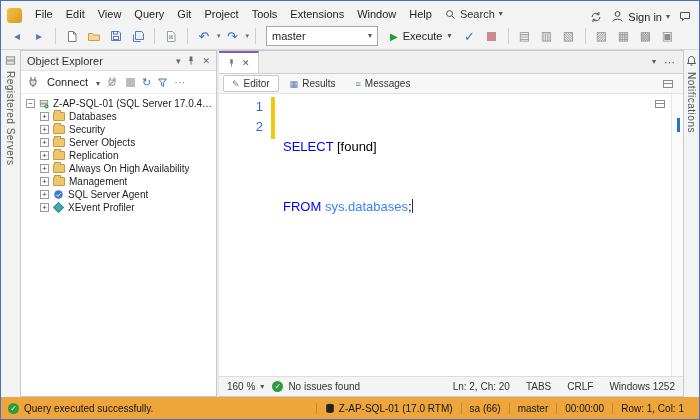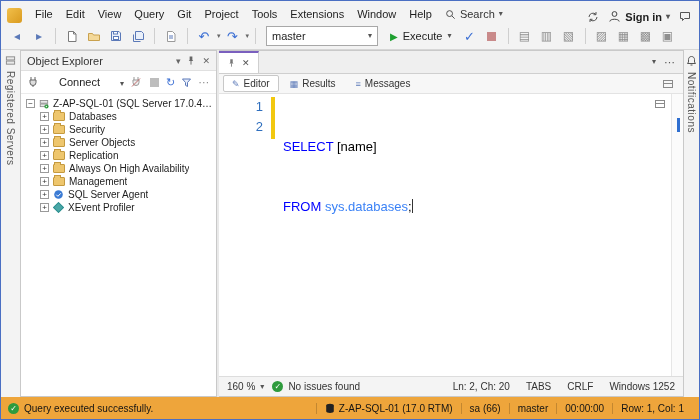--- a/index.html
+++ b/index.html
@@ -4,21 +4,21 @@
 <style>
   *{margin:0;padding:0;box-sizing:border-box;font-family:"Liberation Sans",sans-serif;}
   html,body{width:700px;height:420px;background:#e6e6e6;}
   .window{width:700px;height:420px;border:1px solid #4a6fc3;background:#f3f3f3;display:flex;flex-direction:column;font-size:11px;color:#1e1e1e;overflow:hidden;}
 
   
   .menubar{height:22px;display:flex;align-items:flex-end;padding:0 6px;gap:1px;flex:none;}
   .logo{width:15px;height:15px;border-radius:3px;background:linear-gradient(135deg,#f2c04b,#d99a1f);margin-right:6px;flex:none;}
   .menu-item{padding:3px 6px;white-space:nowrap;}
   .menu-search{display:flex;align-items:center;gap:4px;padding:3px 6px;color:#333;}
-  .menubar-right{margin-left:auto;display:flex;align-items:center;gap:9px;padding-right:2px;font-weight:bold;}
+  .menubar-right{margin-left:auto;display:flex;align-items:center;gap:9px;padding-right:2px;}
   .signin{display:flex;align-items:center;gap:4px;}
   .chev{font-size:8px;color:#555;line-height:1;}
 
   
   .toolbar{height:27px;display:flex;align-items:center;gap:2px;padding:0 6px;border-bottom:1px solid #d6d6d6;flex:none;}
   .tbtn{min-width:20px;height:20px;display:flex;align-items:center;justify-content:center;border-radius:2px;}
   .sep{width:1px;height:16px;background:#cfcfcf;margin:0 4px;flex:none;}
   .lblbtn{display:flex;align-items:center;gap:5px;padding:0 6px;height:20px;border-radius:2px;white-space:nowrap;}
   .combo{width:112px;height:20px;background:#fff;border:1px solid #a8a8a8;display:flex;align-items:center;justify-content:space-between;padding:0 5px;margin:0 4px;}
   .glyph-blue{color:#3b6fd4;font-size:13px;}
@@ -33,21 +33,21 @@
   .edge-strip{width:19px;display:flex;flex-direction:column;align-items:center;padding-top:5px;gap:5px;background:#f3f3f3;flex:none;}
   .edge-strip.right{width:15px;}
   .edge-label{writing-mode:vertical-rl;font-size:10px;color:#555;letter-spacing:.5px;}
 
   
   .oe{width:197px;background:#fff;border:1px solid #c9c9c9;display:flex;flex-direction:column;flex:none;margin-right:2px;}
   .oe-header{height:20px;background:#f2f2f2;border-bottom:1px solid #e0e0e0;display:flex;align-items:center;padding:0 6px;gap:6px;}
   .oe-header .title{flex:1;color:#333;}
   .oe-hicon{color:#666;font-size:9px;}
   .oe-toolbar{height:23px;display:flex;align-items:center;gap:6px;padding:0 6px;border-bottom:1px solid #ececec;}
-  .oe-connect{display:flex;align-items:flex-end;gap:20px;}
+  .oe-connect{display:flex;align-items:flex-end;gap:8px;}
   .tree{flex:1;padding:3px 0 0 0;font-size:10px;overflow:hidden;white-space:nowrap;}
   .trow{display:flex;align-items:center;height:13px;gap:4px;padding-left:5px;}
   .trow.child{padding-left:19px;}
   .twisty{width:9px;height:9px;border:1px solid #9a9a9a;background:#fff;font-size:8px;line-height:7px;text-align:center;color:#333;flex:none;}
   .folder{width:12px;height:9px;background:#eec66d;border:1px solid #c59a3f;border-radius:1px;position:relative;flex:none;}
   .folder::before{content:"";position:absolute;top:-3px;left:0;width:5px;height:2px;background:#eec66d;border:1px solid #c59a3f;border-bottom:none;}
   .tree-label{overflow:hidden;text-overflow:ellipsis;}
 
   
   .editor-col{flex:1;display:flex;flex-direction:column;min-width:0;background:#fff;border:1px solid #c9c9c9;border-left:none;}
@@ -329,21 +329,21 @@
         <span class="subtabs-right"><span class="boxicon"></span></span>
       </div>
 
       <div class="code-wrap">
         <div class="gutter">
           <div>1</div>
           <div>2</div>
         </div>
         <div class="changebar"></div>
         <div class="codelines">
-          <div><span class="tok-kw">SELECT</span><span class="tok-plain"> [name]</span></div>
+          <div><span class="tok-kw">SELECT</span><span class="tok-plain"> [found]</span></div>
           <div><span class="tok-kw">FROM</span><span class="tok-green"> sys.databases</span><span class="tok-plain">;</span><span class="caret"></span></div>
         </div>
         <span class="split-icon"><span class="boxicon"></span></span>
         <div class="vscroll">
           <div class="vmarker"></div>
         </div>
       </div>
 
       <div class="editor-status">
         <span class="zoom">

